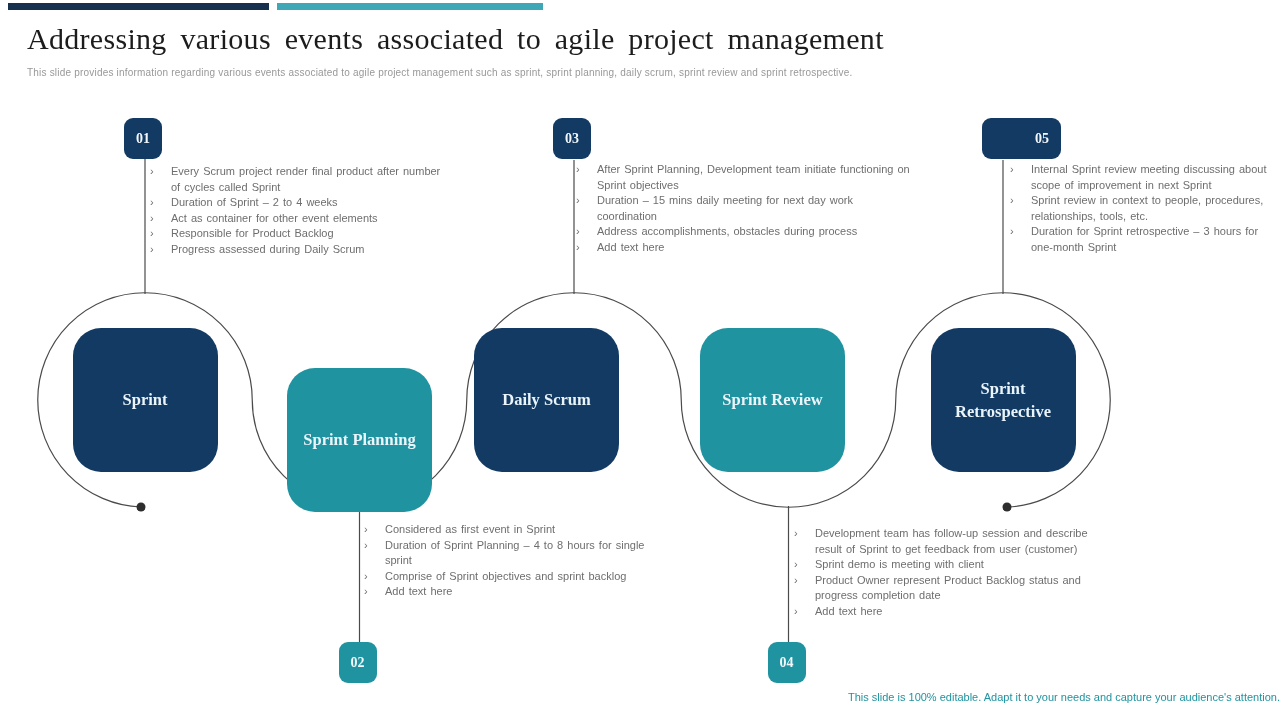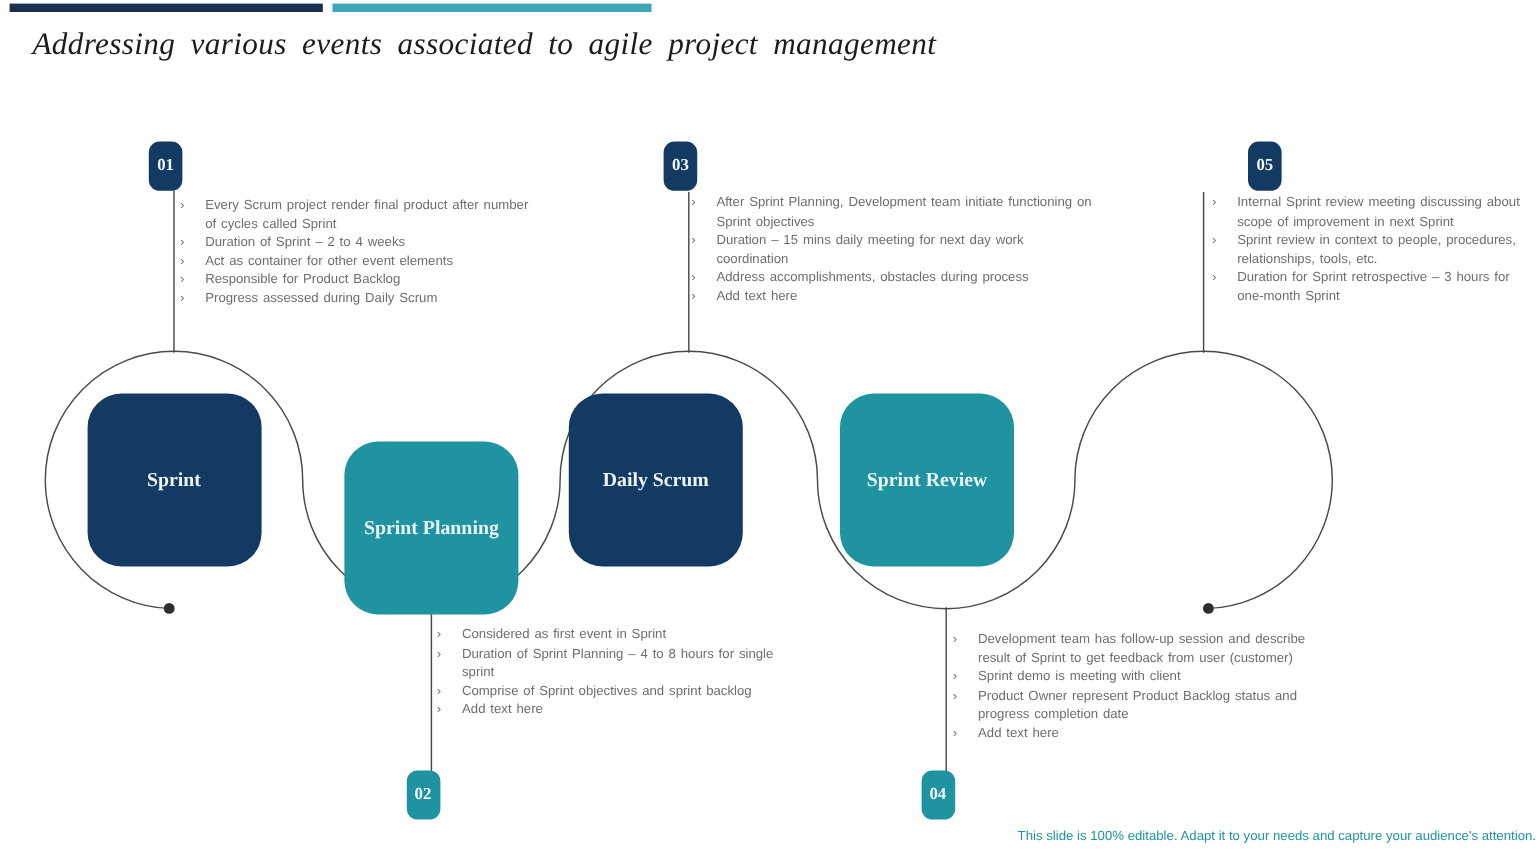--- a/index.html
+++ b/index.html
@@ -5,30 +5,30 @@
   html,body{margin:0;padding:0;background:#ffffff;}
   .slide{
     position:relative;width:1280px;height:720px;background:#ffffff;
     font-family:"Liberation Sans",sans-serif;overflow:hidden;
   }
   .accent-bar{position:absolute;top:3px;height:7px;}
   .accent-bar.navy{left:8px;width:261px;background:var(--bar-navy);}
   .accent-bar.teal{left:277px;width:266px;background:var(--bar-teal);}
   .title{
     position:absolute;left:27px;top:22px;width:1100px;
-    font-family:"Liberation Serif",serif;font-size:26px;font-weight:400;
-    color:#1c1c1c;letter-spacing:0.3px;word-spacing:6px;white-space:nowrap;font-style:italic;
+    font-family:"Liberation Serif",serif;font-size:30px;font-weight:400;
+    color:#1c1c1c;letter-spacing:0.3px;word-spacing:6px;white-space:nowrap;
   }
   .subtitle{
     position:absolute;left:27px;top:67px;width:900px;
     font-size:10px;color:#989898;letter-spacing:0.2px;
   }
   svg.overlay{position:absolute;left:0;top:0;pointer-events:none;}
   .badge{
-    position:absolute;width:28px;height:41px;border-radius:9px;
+    position:absolute;width:38px;height:41px;border-radius:9px;
     display:flex;align-items:center;justify-content:center;
     font-family:"Liberation Serif",serif;font-weight:700;font-size:14px;color:#f2f7fc;
   }
   .badge.navy{background:var(--navy);}
   .badge.teal{background:var(--teal);}
   .event-box{
     position:absolute;top:328px;width:145px;height:144px;border-radius:28px;
     display:flex;align-items:center;justify-content:center;text-align:center;
     font-family:"Liberation Serif",serif;font-weight:700;font-size:16.5px;
     line-height:1.4;color:#eaf4fb;padding:0 12px;box-sizing:border-box;
@@ -52,20 +52,21 @@
 </style>
 </head>
 <body>
 
 <div class="slide">
 
   <div class="accent-bar navy"></div>
   <div class="accent-bar teal"></div>
 
   <div class="title">Addressing various events associated to agile project management</div>
+  <div class="subtitle">This slide provides information regarding various events associated to agile project management such as sprint, sprint planning, daily scrum, sprint review and sprint retrospective.</div>
 
   <svg class="overlay" width="1280" height="720" viewBox="0 0 1280 720">
     <path d="M 141 507
              A 107.25 107.25 0 0 1 37.75 400
              A 107.25 107.25 0 0 1 145 292.75
              A 107.25 107.25 0 0 1 252.25 400
              A 107.25 107.25 0 0 0 359.5 507.25
              A 107.25 107.25 0 0 0 466.75 400
              A 107.25 107.25 0 0 1 574 292.75
              A 107.25 107.25 0 0 1 681.25 400
@@ -80,26 +81,27 @@
     <line x1="359.5" y1="506" x2="359.5" y2="643" stroke="#4a4a4a" stroke-width="1.2"></line>
     <line x1="788.5" y1="506" x2="788.5" y2="643" stroke="#4a4a4a" stroke-width="1.2"></line>
     <circle cx="141" cy="507" r="4.5" fill="#2e2e2e"></circle>
     <circle cx="1007" cy="507" r="4.5" fill="#2e2e2e"></circle>
   </svg>
 
   <div class="badge navy" style="left:124px;top:118px;">01</div>
   <div class="badge teal" style="left:338.5px;top:642px;text-align:center;">02</div>
   <div class="badge navy" style="left:553px;top:118px;">03</div>
   <div class="badge teal" style="left:767.5px;top:642px;">04</div>
-  <div class="badge navy" style="left:1040px;top:118px;">05</div>
+  <div class="badge navy" style="left:982px;top:118px;padding-left:41px;">05</div>
 
   <div class="event-box navy" style="left:72.5px;">Sprint</div>
   <div class="event-box teal" style="left:287px;margin-top:40px;">Sprint Planning</div>
   <div class="event-box navy" style="left:474px;">Daily Scrum</div>
   <div class="event-box teal" style="left:700px;">Sprint Review</div>
+  <div class="event-box navy" style="left:930.5px;">Sprint Retrospective</div>
 
   <ul class="bullets" style="left:150px;top:164px;width:302px;">
       <li>
         <span class="marker">›</span>
         <span class="btext">Every Scrum project render final product after number of cycles called Sprint</span>
       </li>
       <li>
         <span class="marker">›</span>
         <span class="btext">Duration of Sprint – 2 to 4 weeks</span>
       </li>

